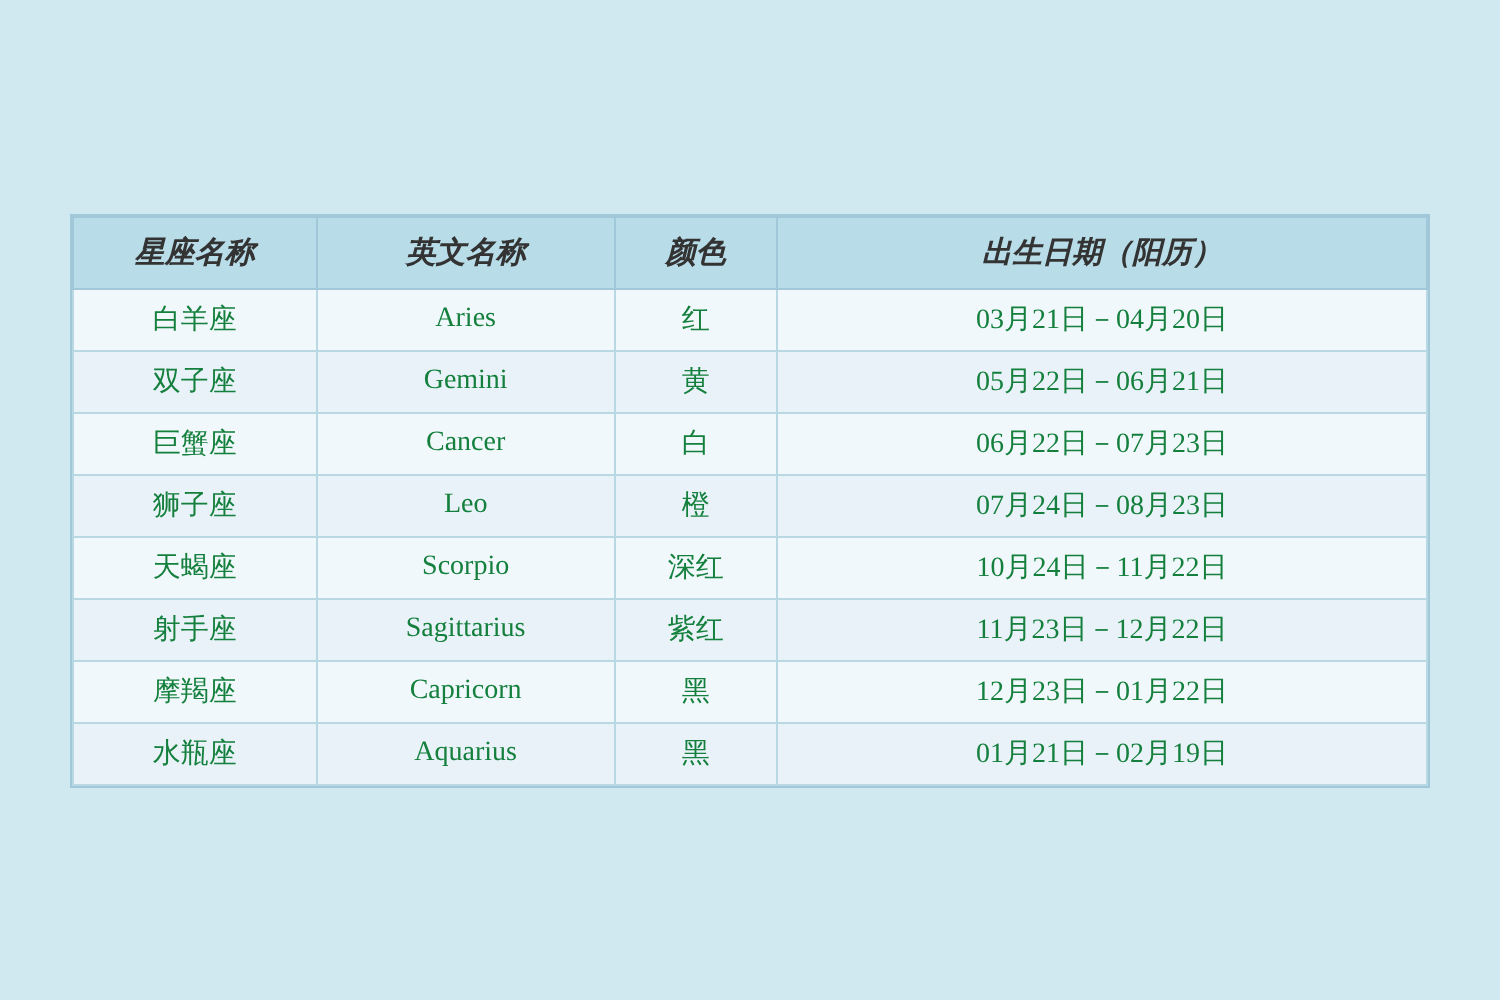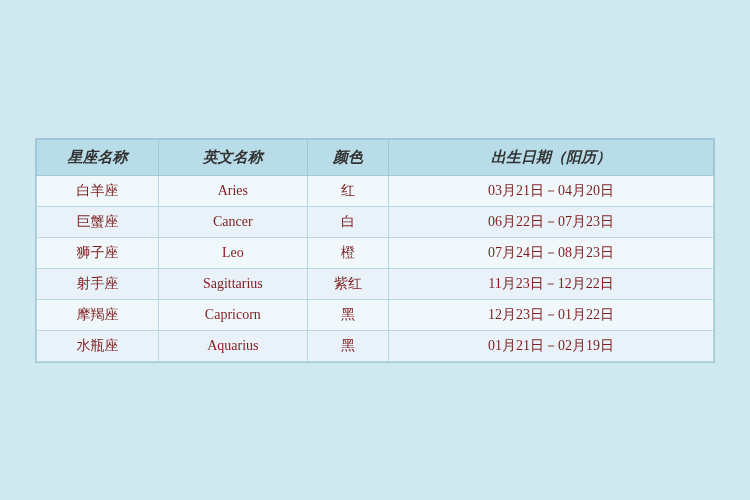--- a/index.html
+++ b/index.html
@@ -36,21 +36,21 @@
       font-weight: bold;
       font-size: 15px;
       padding: 8px 6px;
       border: 1px solid #a0c8d8;
       text-align: center;
       font-style: italic;
     }
 
     td {
       background-color: #f0f8fc;
-      color: #7f1d1d;
+      color: #15803d;
       font-size: 14px;
       padding: 6px 8px;
       border: 1px solid #b8d8e4;
       text-align: center;
     }
 
     tr:nth-child(even) td {
       background-color: #e8f2f8;
     }
 
@@ -73,30 +73,42 @@
       </tr>
     </thead>
     <tbody id="table-body">
     <tr>
           <td>白羊座</td>
           <td>Aries</td>
           <td>红</td>
           <td>03月21日－04月20日</td>
         </tr>
         <tr>
+          <td>双子座</td>
+          <td>Gemini</td>
+          <td>黄</td>
+          <td>05月22日－06月21日</td>
+        </tr>
+        <tr>
           <td>巨蟹座</td>
           <td>Cancer</td>
           <td>白</td>
           <td>06月22日－07月23日</td>
         </tr>
         <tr>
           <td>狮子座</td>
           <td>Leo</td>
           <td>橙</td>
           <td>07月24日－08月23日</td>
+        </tr>
+        <tr>
+          <td>天蝎座</td>
+          <td>Scorpio</td>
+          <td>深红</td>
+          <td>10月24日－11月22日</td>
         </tr>
         <tr>
           <td>射手座</td>
           <td>Sagittarius</td>
           <td>紫红</td>
           <td>11月23日－12月22日</td>
         </tr>
         <tr>
           <td>摩羯座</td>
           <td>Capricorn</td>

